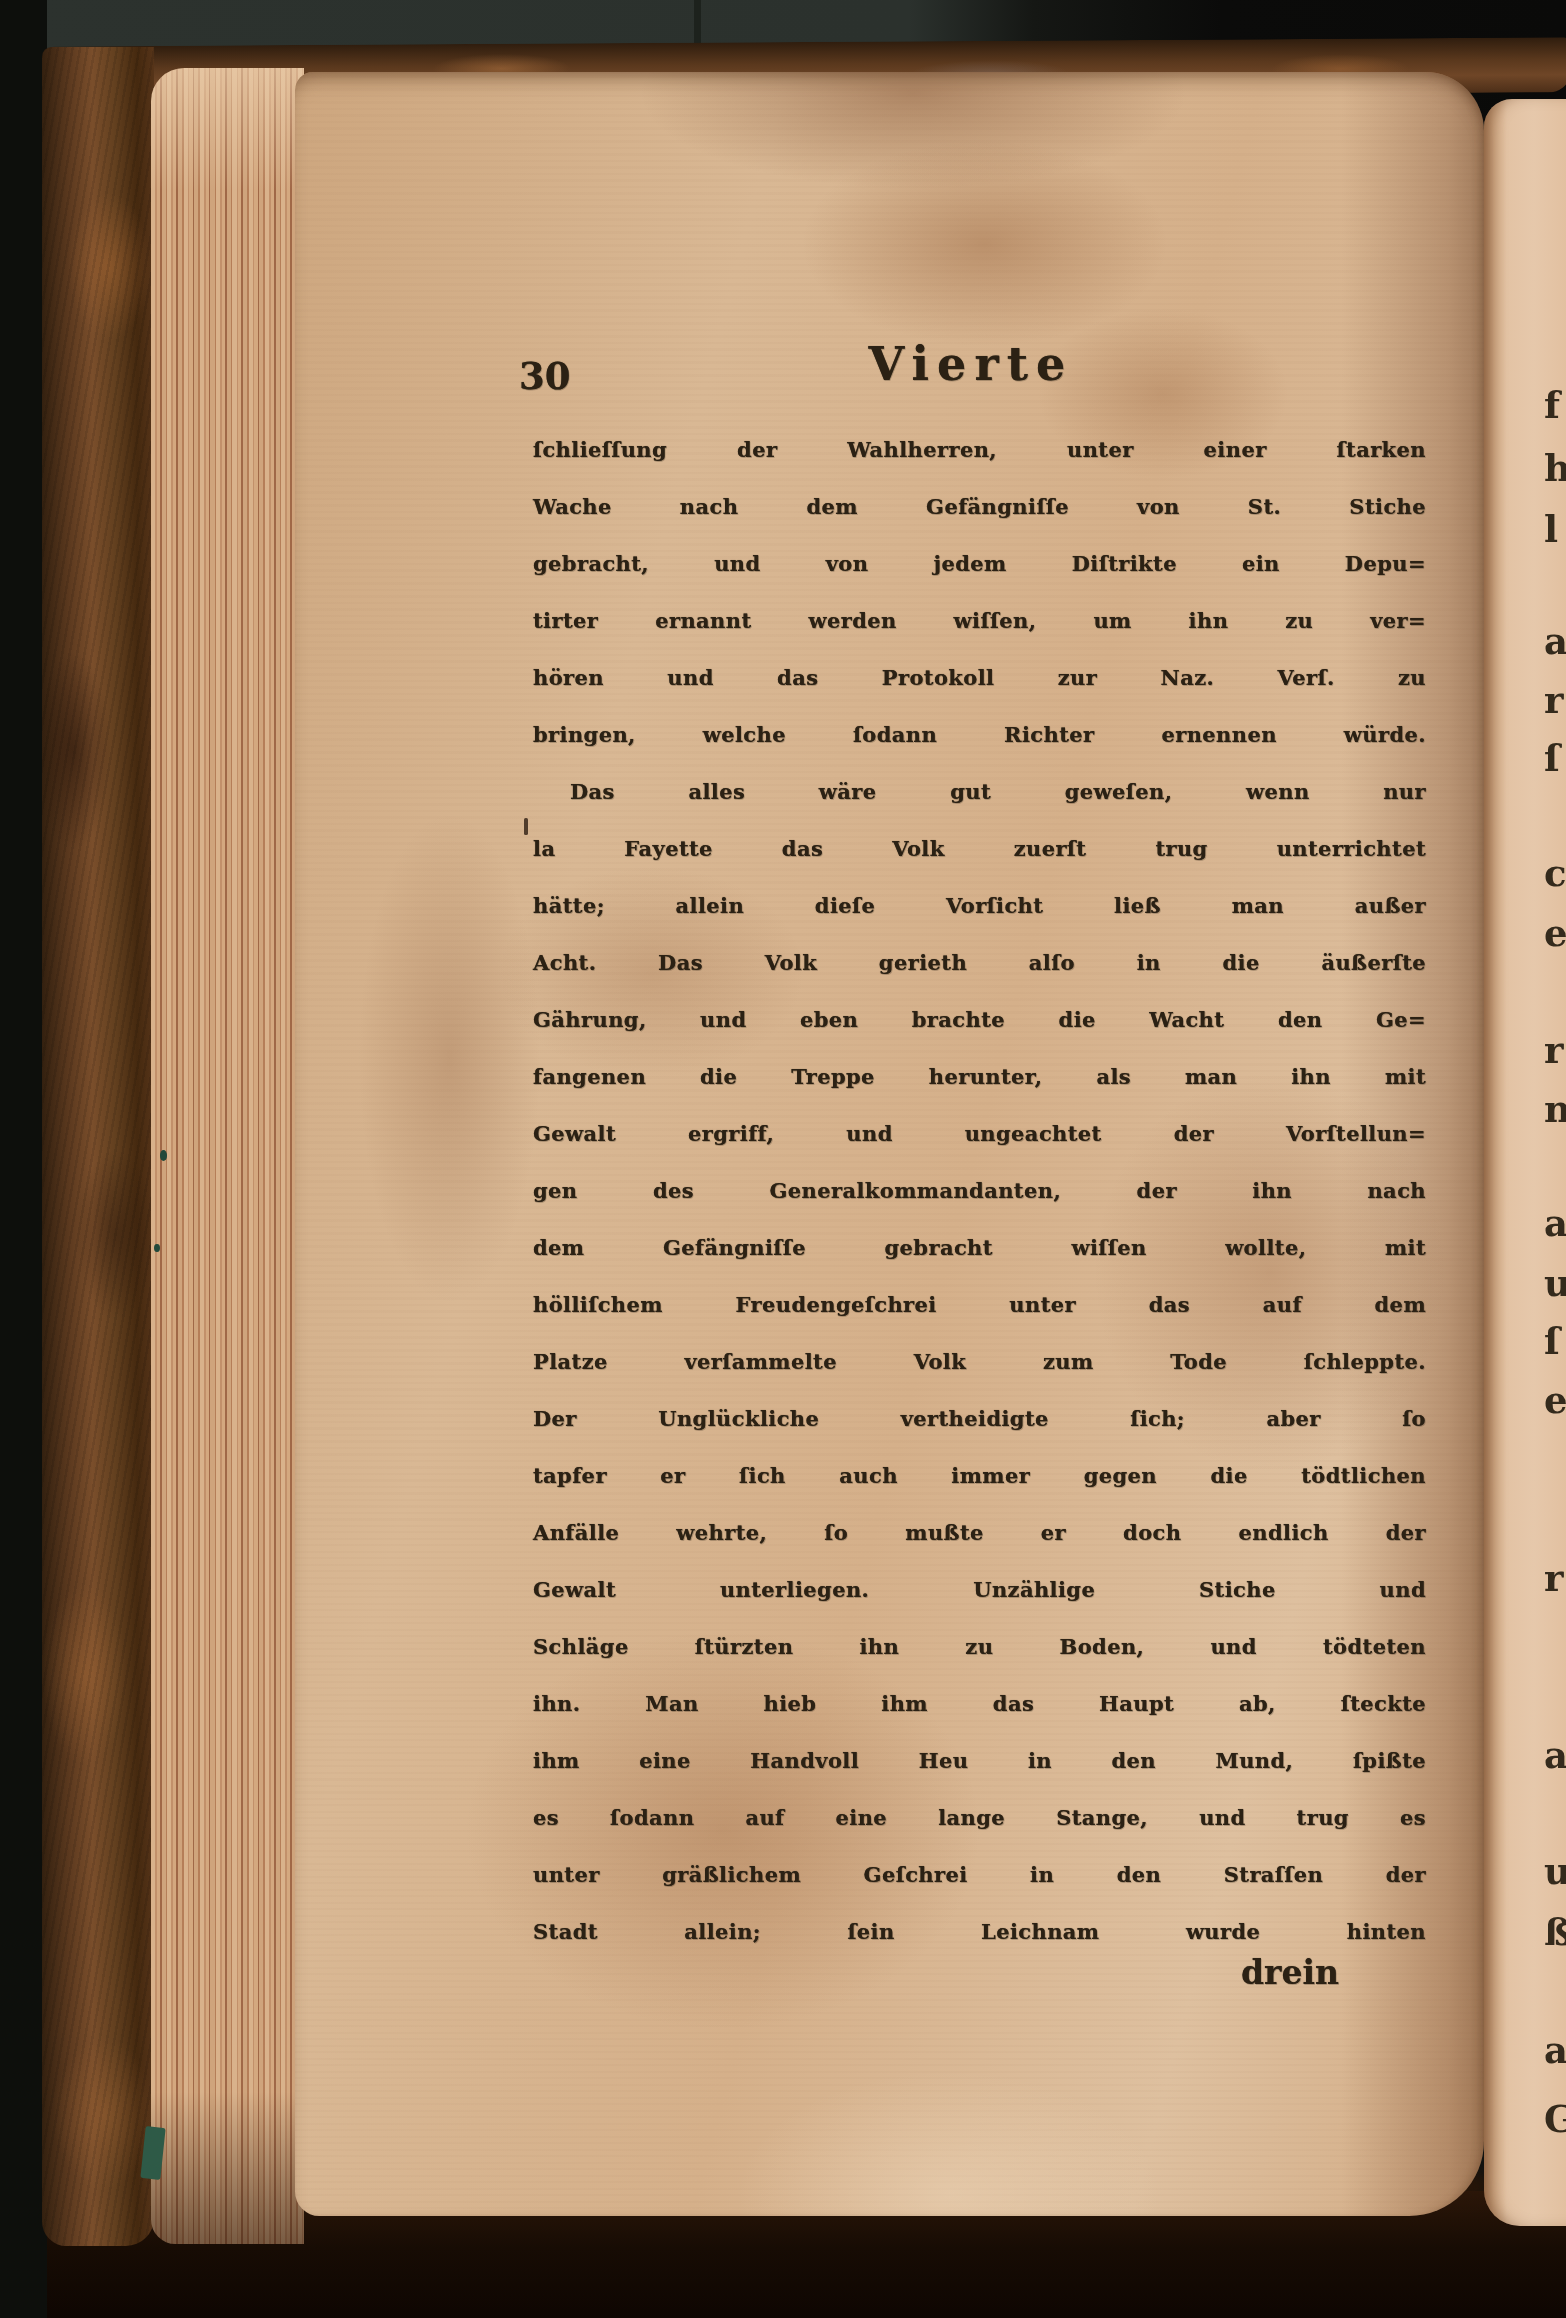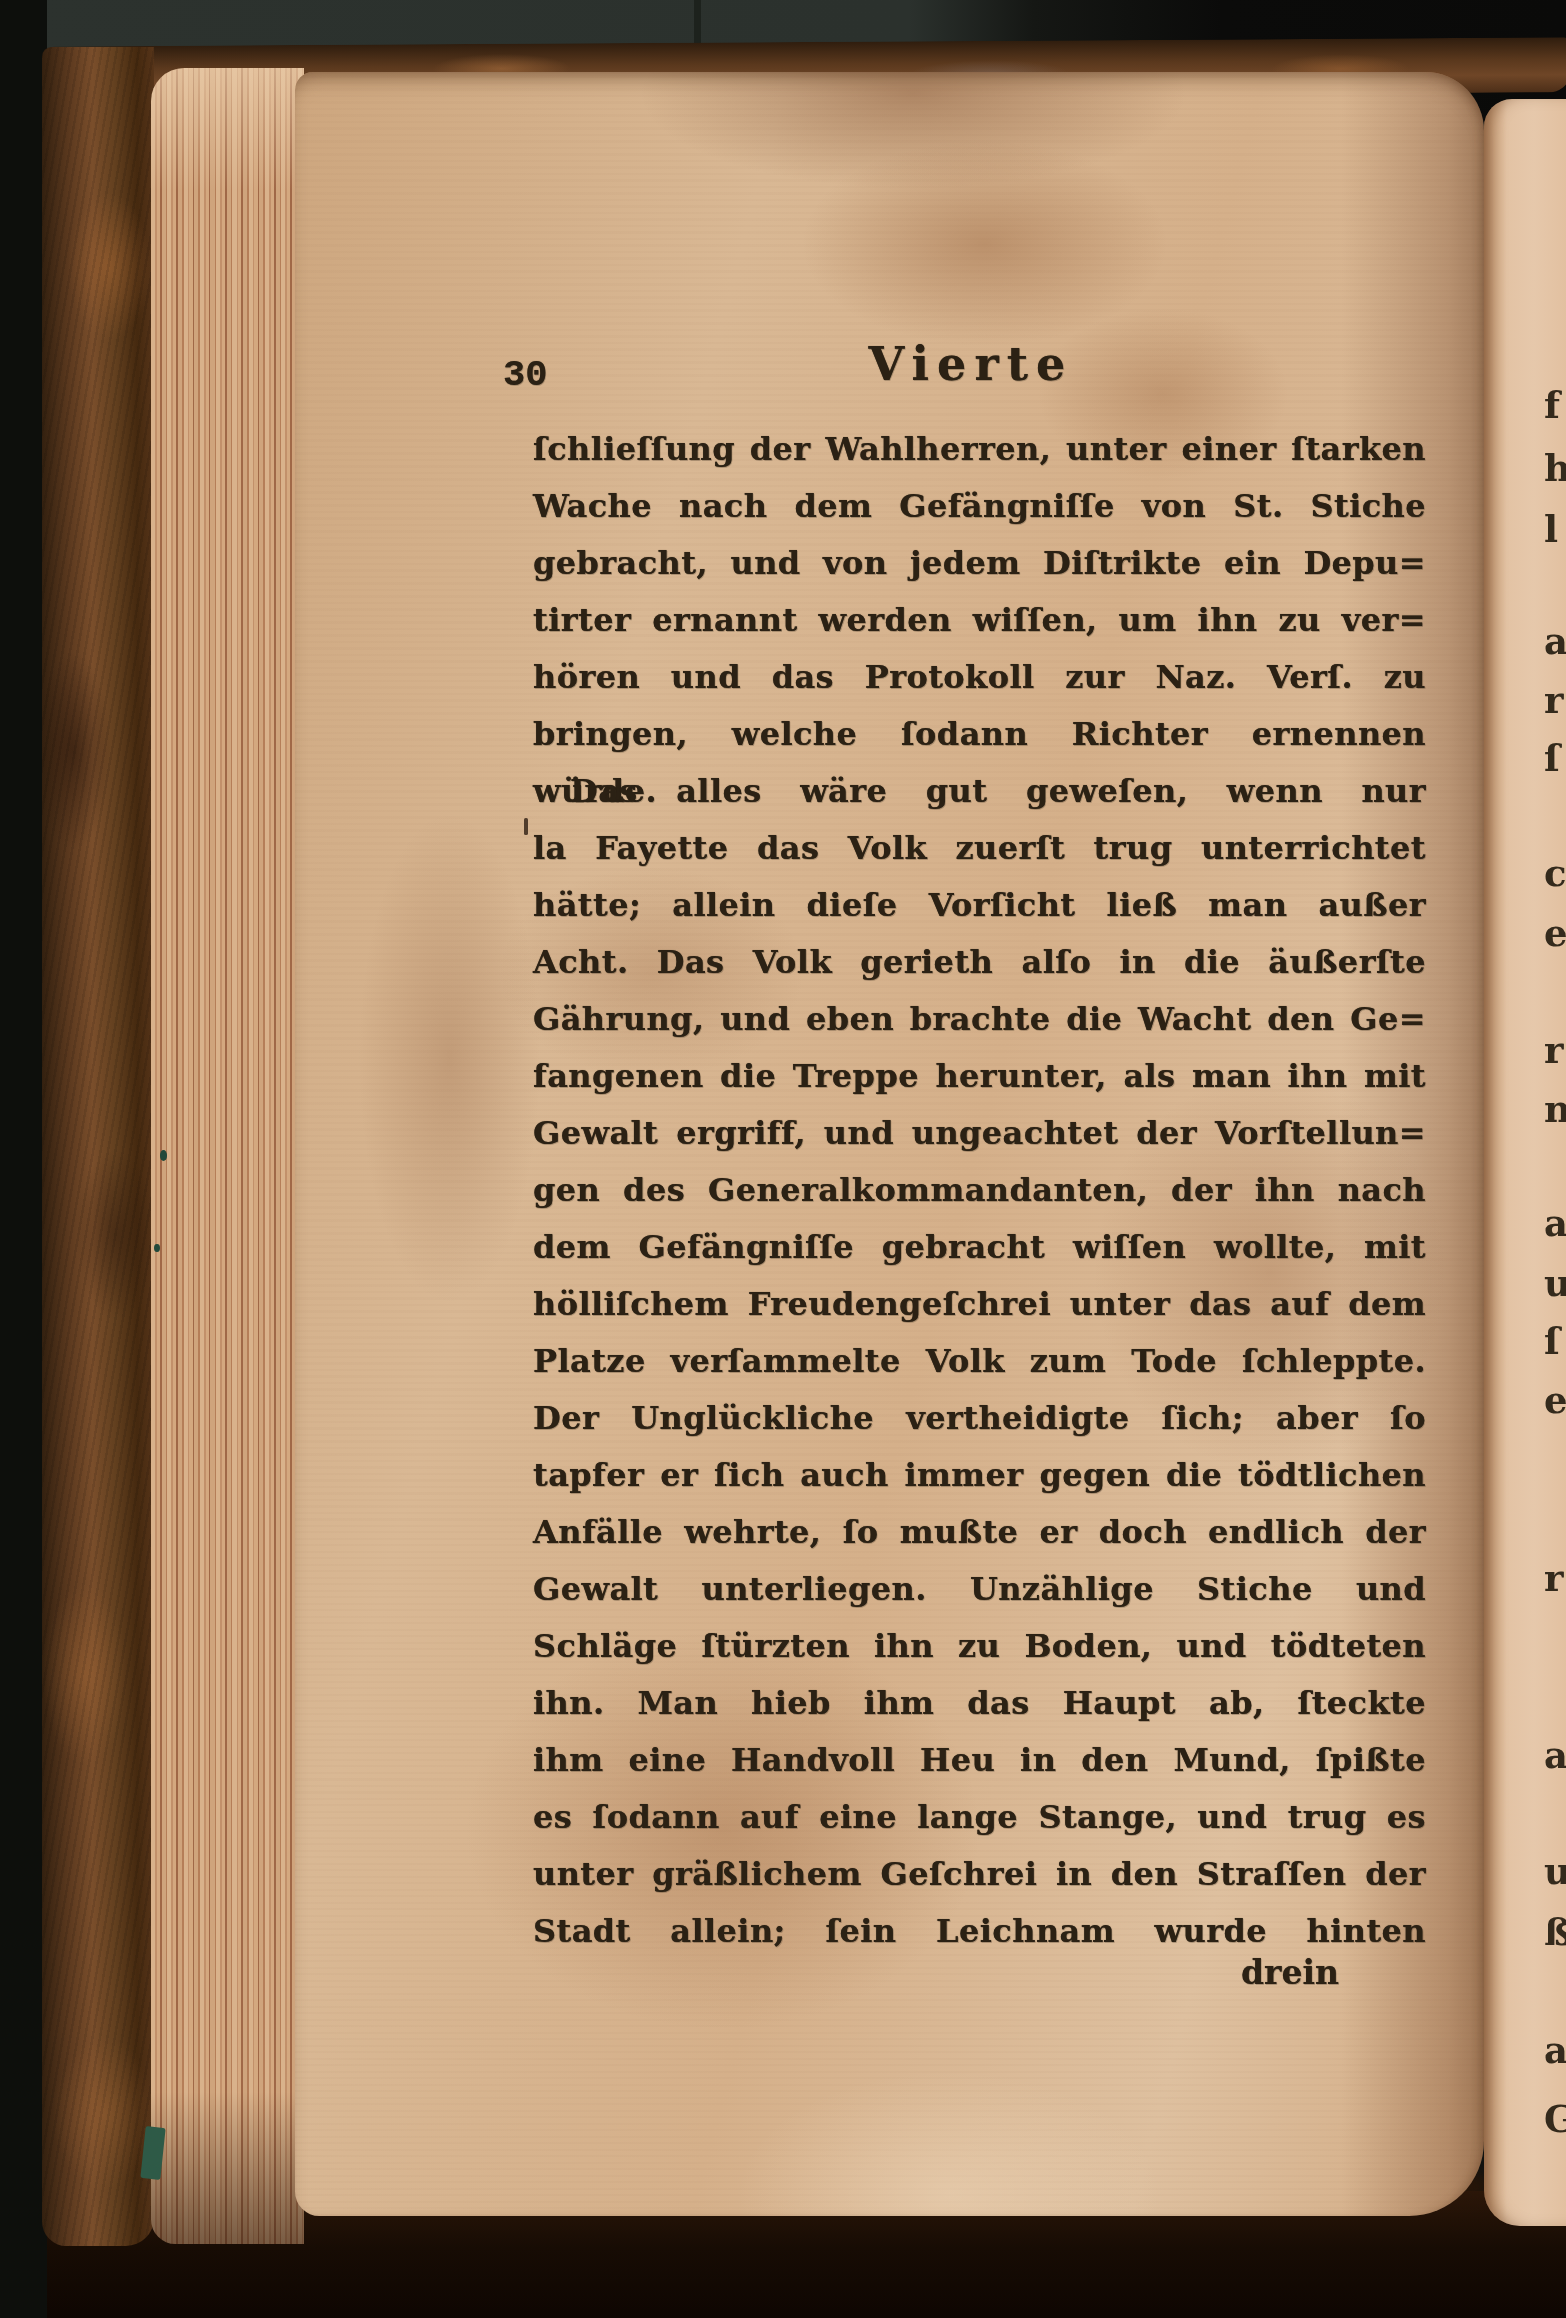--- a/index.html
+++ b/index.html
@@ -58,25 +58,25 @@
       radial-gradient(ellipse 212px 147px at 30% 42%, rgba(138,86,50,.22), transparent 72%),
       radial-gradient(ellipse 350px 122px at 52% 1%, rgba(118,70,40,.42), transparent 78%),
       radial-gradient(ellipse 293px 171px at 55% 99%, rgba(240,218,190,.45), transparent 72%),
       linear-gradient(90deg, rgba(0,0,0,0) 0 88%, rgba(128,82,52,.38) 97%, rgba(108,66,38,.52) 100%),
       repeating-linear-gradient(0deg, rgba(160,120,90,.05) 0 2.4px, rgba(0,0,0,0) 2.4px 6.5px),
       linear-gradient(105deg,#cda67e 0,#d9b894 28%,#d5b08a 55%,#dec09f 80%,#d2ab84 100%);
     box-shadow: inset 0 14.7px 19.5px -9.8px rgba(80,45,22,.55), inset -4.9px 0 9.8px -3.3px rgba(90,55,30,.35);}
 
   
   .ink{color:#2b2114;text-shadow:0 0 0.8px rgba(46,36,22,.75), 0.8px 0.8px 0 rgba(46,36,22,.22);}
-  .header-pageno{position:absolute;left:208px;top:282px;font-size:37px;font-weight:bold;font-family:Liberation Mono, monospace;}
+  .header-pageno{position:absolute;left:224px;top:282px;font-size:37px;font-weight:bold;}
   .header-title{position:absolute;left:676px;top:265px;transform:translateX(-50%);
     font-size:46px;font-weight:bold;letter-spacing:8.1px;}
   .text-block{position:absolute;left:238px;top:349px;width:893px;
-    font-size:32px;font-weight:bold;letter-spacing:0.4px;}
+    font-size:21px;font-weight:bold;letter-spacing:0.4px;}
   .line{height:57px;line-height:57px;text-align:justify;text-align-last:justify;}
   .line.indent{padding-left:37px;}
   .catchword{position:absolute;top:1881px;right:145px;font-size:33px;font-weight:bold;}
   .margin-mark{position:absolute;left:229px;top:746px;width:4.1px;height:17px;
     background:#39281a;border-radius:1.6px;box-shadow:0 23px 0 -5.7px #39281a;opacity:.85;}
 
   
   .fragments{position:absolute;left:1536px;top:0;width:31px;height:2319px;overflow:hidden;}
   .frag{position:absolute;left:8.1px;font-size:37px;font-weight:bold;color:#342a1c;}
 

